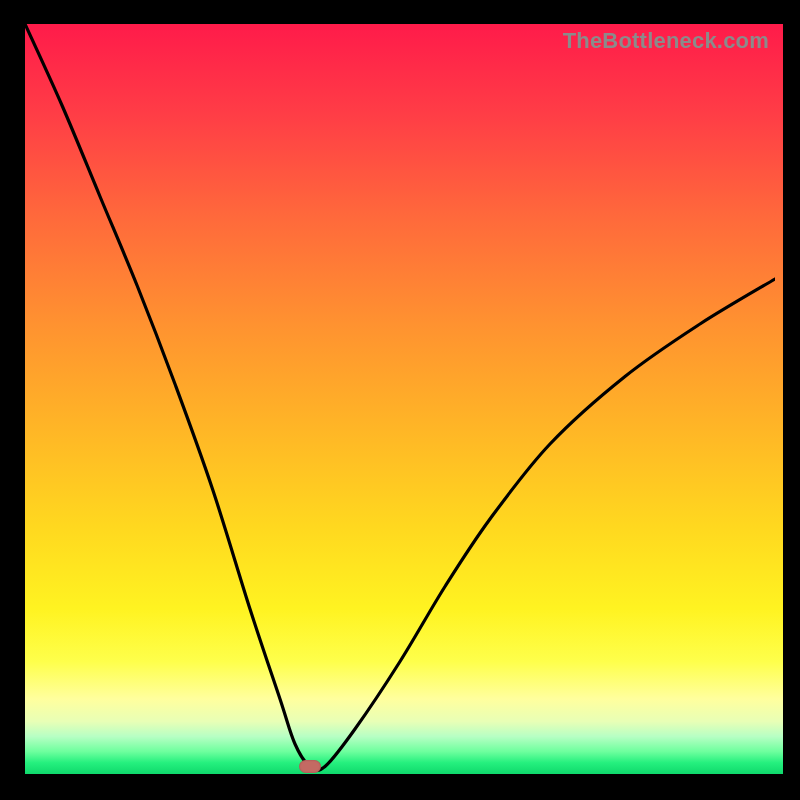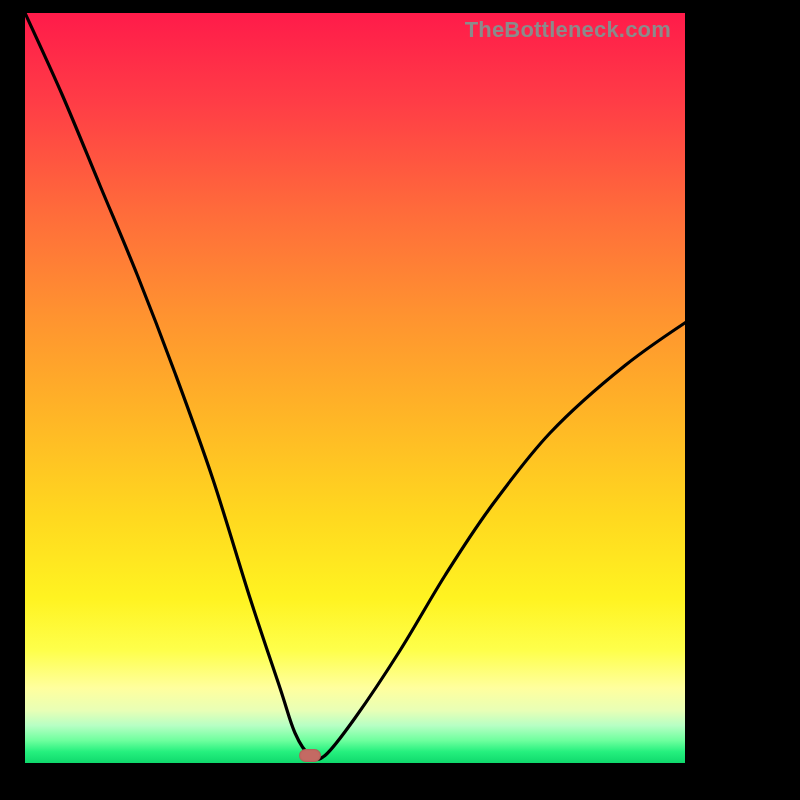--- a/index.html
+++ b/index.html
@@ -13,22 +13,22 @@
   }
   .frame {
     position: relative;
     width: 800px;
     height: 800px;
     background: #000;
   }
   .plot-area {
     position: absolute;
     left: 25px;
-    top: 13px;
-    width: 660px;
+    top: 24px;
+    width: 758px;
     height: 750px;
     background: linear-gradient(
       to bottom,
       #ff1b4a 0%,
       #ff3d46 12%,
       #ff6a3b 26%,
       #ff9230 40%,
       #ffb626 54%,
       #ffd81f 67%,
       #fff321 78%,

